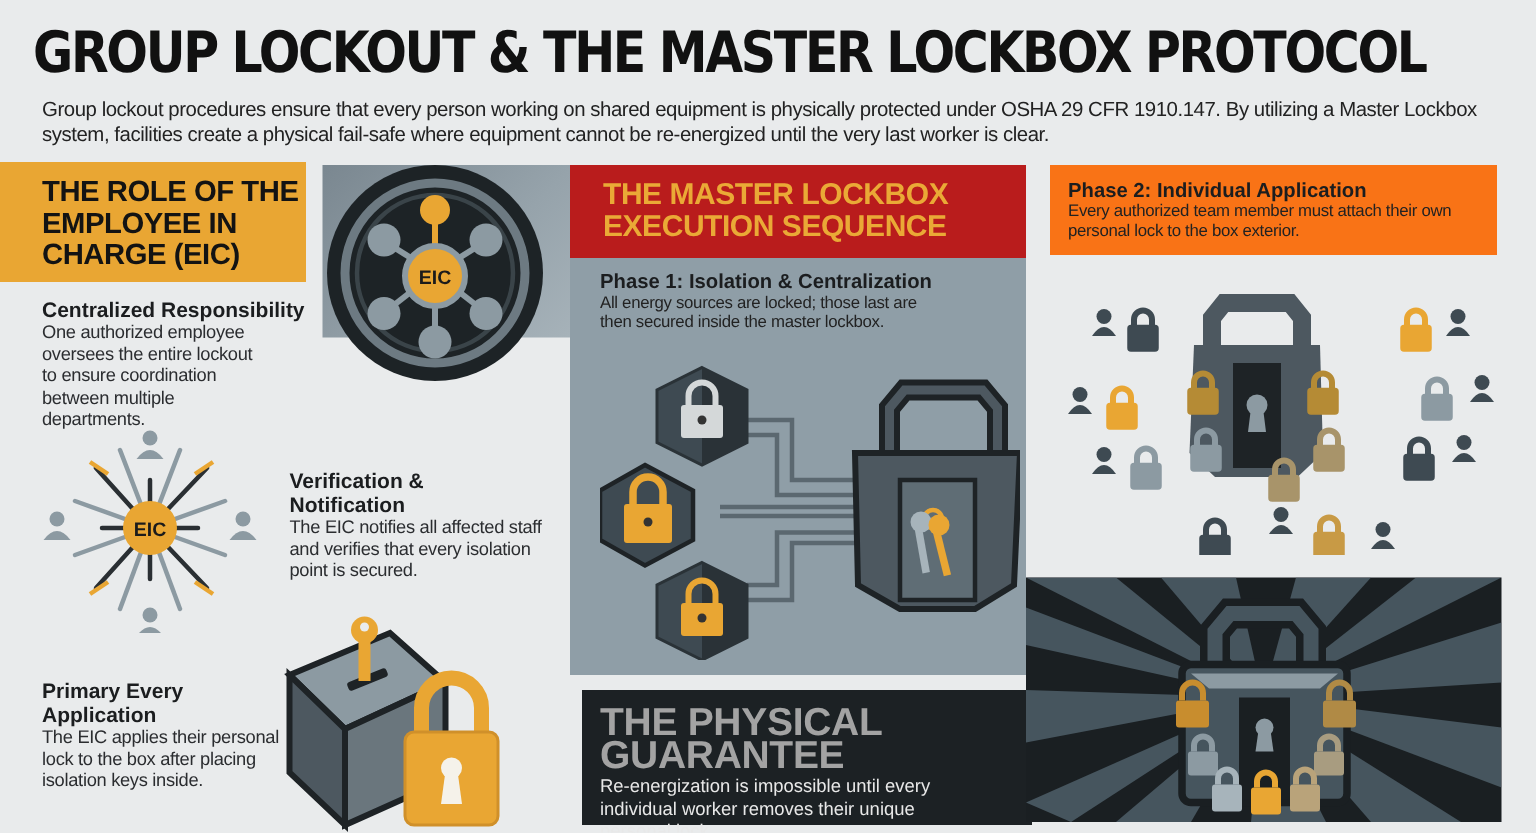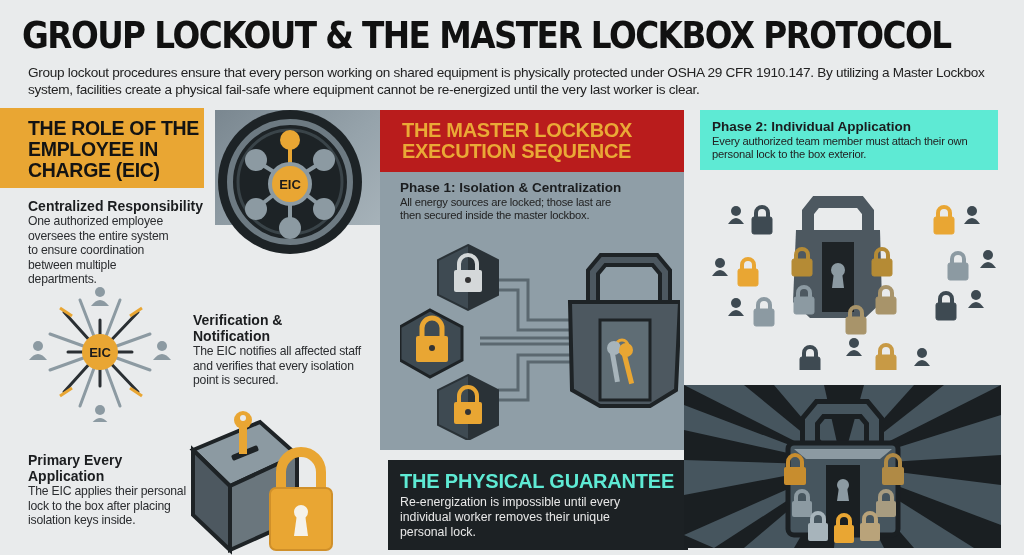--- a/index.html
+++ b/index.html
@@ -64,34 +64,34 @@
     color: #eaa936; font-weight: 800; font-size: 20px; line-height: 21px;
     letter-spacing: -0.3px;
   }
   .phase1 { left: 400px; top: 180px; width: 270px; }
   .phase1 .lbl-h { font-size: 13.5px; }
   .phase1 .lbl-p { font-size: 11.2px; line-height: 13px; color: #222; }
 
   
   .phase2 {
     left: 700px; top: 110px; width: 298px; height: 60px;
-    background: #5eead4;
+    background: #f97316;
     padding: 9px 0 0 12px;
   }
   .phase2 .lbl-h { font-size: 13.5px; }
   .phase2 .lbl-p { font-size: 11.2px; line-height: 13px; color: #222; }
 
   
   .guarantee {
     left: 388px; top: 460px; width: 300px; height: 90px;
     background: #1c2124;
     padding: 10px 0 0 12px;
   }
   .guarantee h2 {
-    color: #5eead4; font-weight: 800; font-size: 20px; line-height: 22px;
+    color: #a3a3a3; font-weight: 800; font-size: 26px; line-height: 22px;
     letter-spacing: -0.2px;
   }
   .guarantee p {
     color: #e8e8e8; font-size: 12.3px; line-height: 15px; margin-top: 3px; width: 240px;
   }
 
   .burst {
     left: 684px; top: 385px; width: 317px; height: 163px;
     background: #1a1f22;
     overflow: hidden;
@@ -129,21 +129,21 @@
     <circle cx="41" cy="99" r="11" fill="#8c9aa2"></circle>
     <circle cx="109" cy="99" r="11" fill="#8c9aa2"></circle>
     <circle cx="75" cy="118" r="11" fill="#8c9aa2"></circle>
     <circle cx="75" cy="74" r="20" fill="#e9a633" stroke="#8c9aa2" stroke-width="4"></circle>
     <text x="75" y="79" text-anchor="middle" font-family="Liberation Sans, sans-serif" font-weight="700" font-size="13" fill="#1b1b1b">EIC</text>
   </svg>
 </div>
 
 <div class="abs sec1">
   <div class="lbl-h">Centralized Responsibility</div>
-  <div class="lbl-p" style="width:150px;">One authorized employee oversees the entire system to ensure coordination between multiple departments.</div>
+  <div class="lbl-p" style="width:150px;">One authorized employee oversees the entire lockout to ensure coordination between multiple departments.</div>
 </div>
 
 <div class="abs" style="left:20px; top:282px;">
   <svg width="160" height="140" viewBox="0 0 160 140">
     <g stroke-width="3" stroke-linecap="round">
       <line x1="80" y1="70" x2="80" y2="38" stroke="#2a2f33"></line>
       <line x1="80" y1="70" x2="80" y2="104" stroke="#2a2f33"></line>
       <line x1="80" y1="70" x2="44" y2="30" stroke="#2a2f33"></line>
       <line x1="80" y1="70" x2="118" y2="30" stroke="#2a2f33"></line>
       <line x1="80" y1="70" x2="44" y2="110" stroke="#2a2f33"></line>

